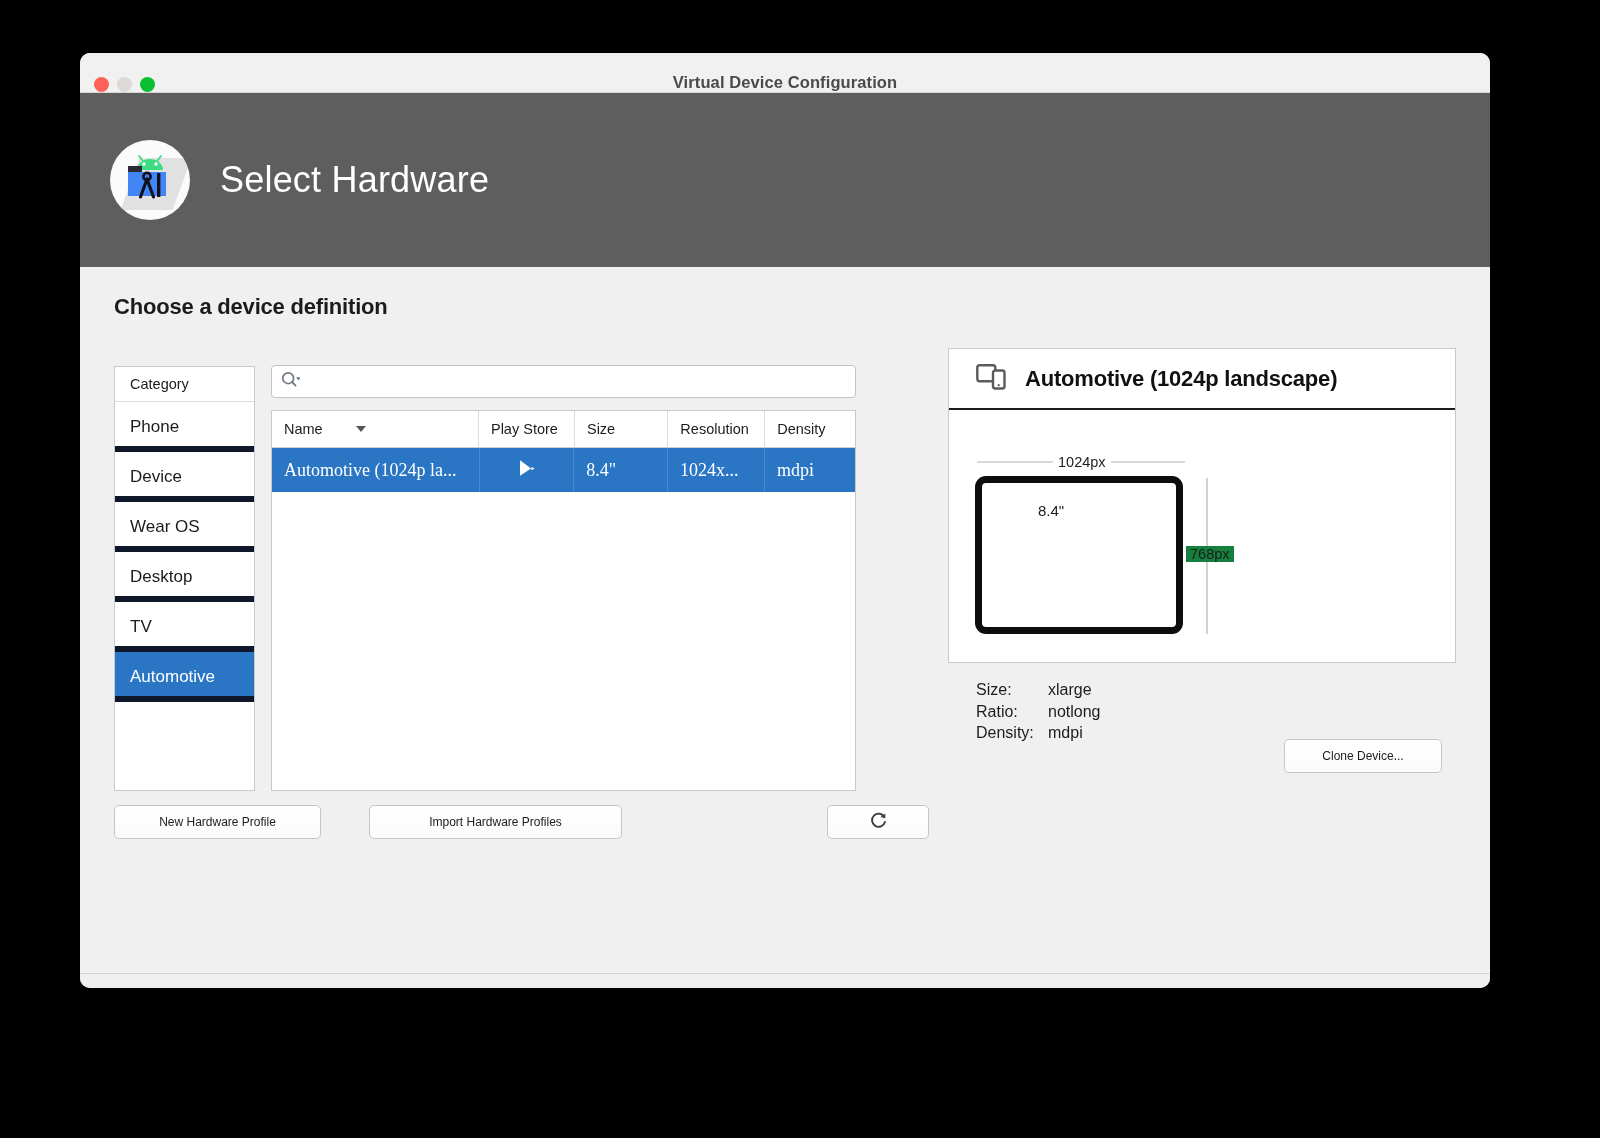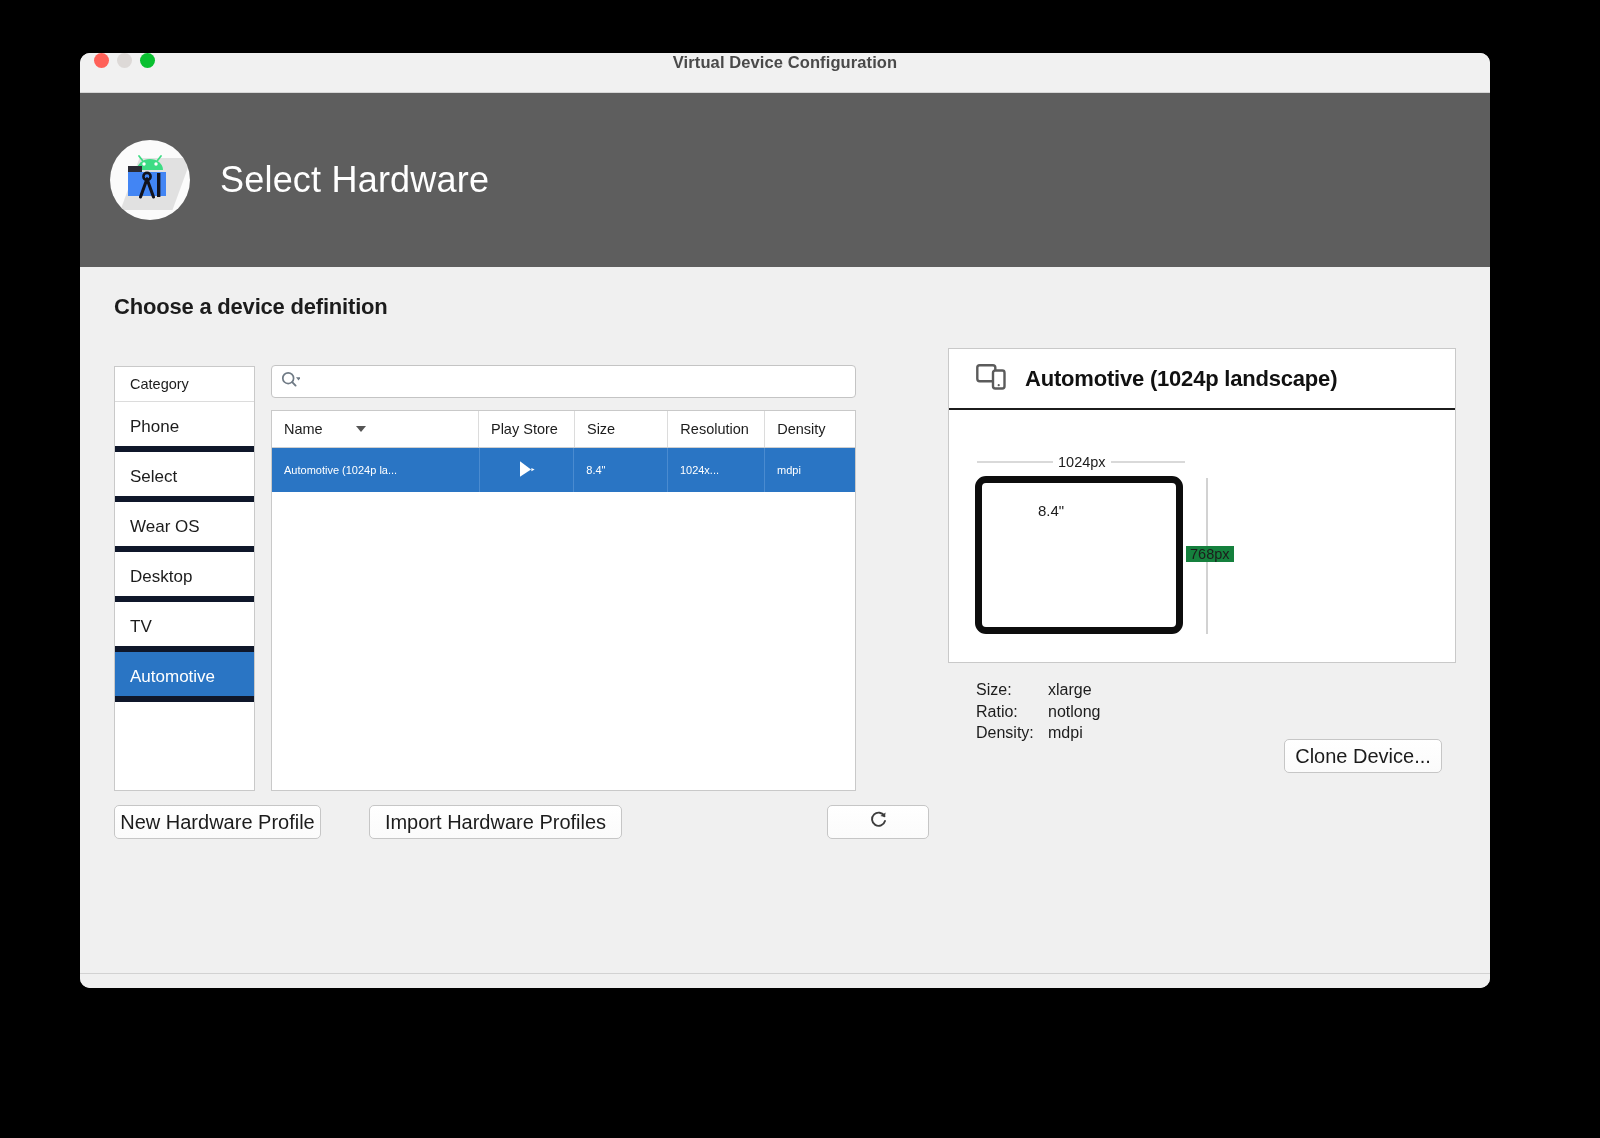--- a/index.html
+++ b/index.html
@@ -20,21 +20,21 @@
     overflow: hidden;
     box-shadow: 0 10px 40px rgba(0,0,0,.55);
   }
 
   
   #titlebar {
     position: relative;
     height: 40px;
     background: #f1f1f1;
     border-bottom: 1px solid #d6d6d6;
-    display: flex; align-items: flex-start;
+    display: flex; align-items: flex-end;
   }
   .lights { display: flex; gap: 8px; margin-left: 14px; }
   .light { width: 15px; height: 15px; border-radius: 50%; }
   .light.red    { background: #ff6159; }
   .light.yellow { background: #ddd9d7; }
   .light.green  { background: #0ac030; }
   #titlebar-title {
     position: absolute; left: 0; right: 0; text-align: center;
     font-size: 16.5px; font-weight: bold; color: #4a4a4a;
     letter-spacing: .1px; pointer-events: none;
@@ -128,47 +128,48 @@
   .th {
     font-size: 14.5px; color: #1c1c1c;
     display: flex; align-items: center;
     padding-left: 12px;
     border-right: 1px solid #dcdcdc;
     cursor: default;
   }
   .th:last-child { border-right: none; }
   .trow { display: flex; height: 44px; background: #2a75c4; color: #fff; }
   .td {
-    font-size: 11px;
+    font-size: 18px;
     display: flex; align-items: center;
     padding-left: 12px;
     border-right: 1px solid #4a8bd0;
     overflow: hidden; white-space: nowrap;
     cursor: default;
+    font-family: Liberation Serif, serif;
   }
   .td:last-child { border-right: none; }
   .col-name  { width: 235px; gap: 24px; }
   .col-play  { width: 108px; justify-content: center; padding-left: 0; }
   .col-size  { width: 105px; }
   .col-res   { width: 109px; }
   .col-dens  { width: 101px; }
   .sort-caret {
     width: 0; height: 0; margin-left: 9px;
     border-left: 5.5px solid transparent;
     border-right: 5.5px solid transparent;
     border-top: 6.5px solid #555;
   }
 
   
   .btn {
     background: linear-gradient(#ffffff,#fbfbfb);
     border: 1px solid #c6c6c6;
     border-radius: 5px;
     font-family: "Liberation Sans", sans-serif;
-    font-size: 20px; color: #1c1c1c;
+    font-size: 12px; color: #1c1c1c;
     display: flex; align-items: center; justify-content: center;
     cursor: default;
   }
   #btn-new-profile    { position: absolute; left: 34px;  top: 538px; width: 207px; height: 34px; }
   #btn-import-profile { position: absolute; left: 289px; top: 538px; width: 253px; height: 34px; }
   #btn-refresh        { position: absolute; left: 747px; top: 538px; width: 102px; height: 34px; }
 
   
   #preview-panel {
     position: absolute; left: 868px; top: 81px;
@@ -260,21 +261,21 @@
     <div id="header-title">Select Hardware</div>
   </div>
 
   <div id="body">
 
     <div id="section-title">Choose a device definition</div>
 
     <div id="category-panel">
       <div class="cat-header">Category</div>
       <div class="cat-item">Phone</div>
-      <div class="cat-item">Select</div>
+      <div class="cat-item">Device</div>
       <div class="cat-item">Wear OS</div>
       <div class="cat-item">Desktop</div>
       <div class="cat-item">TV</div>
       <div class="cat-item selected">Automotive</div>
     </div>
 
     <div id="search-box">
       <span>
         <svg width="19" height="17" viewBox="0 0 19 17">
           <circle cx="7.2" cy="7.2" r="5.4" fill="none" stroke="#6f7a85" stroke-width="1.7"></circle>

